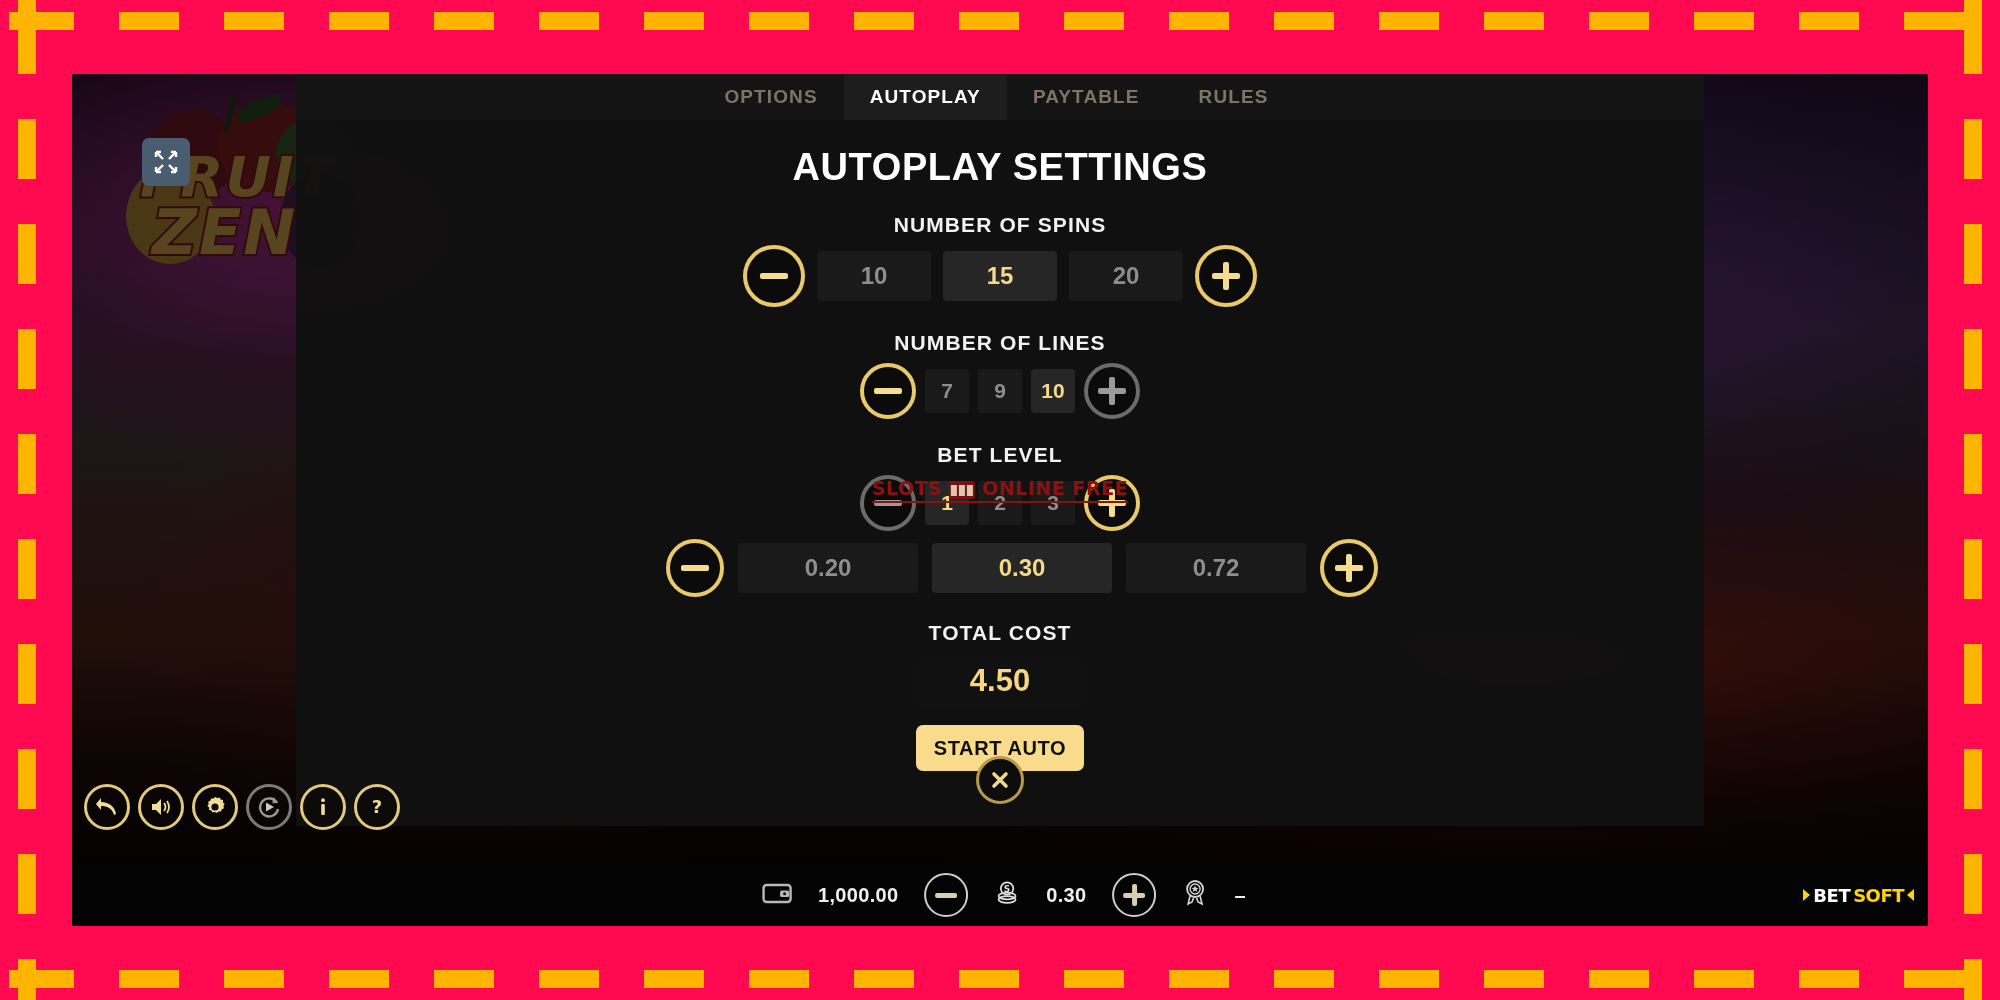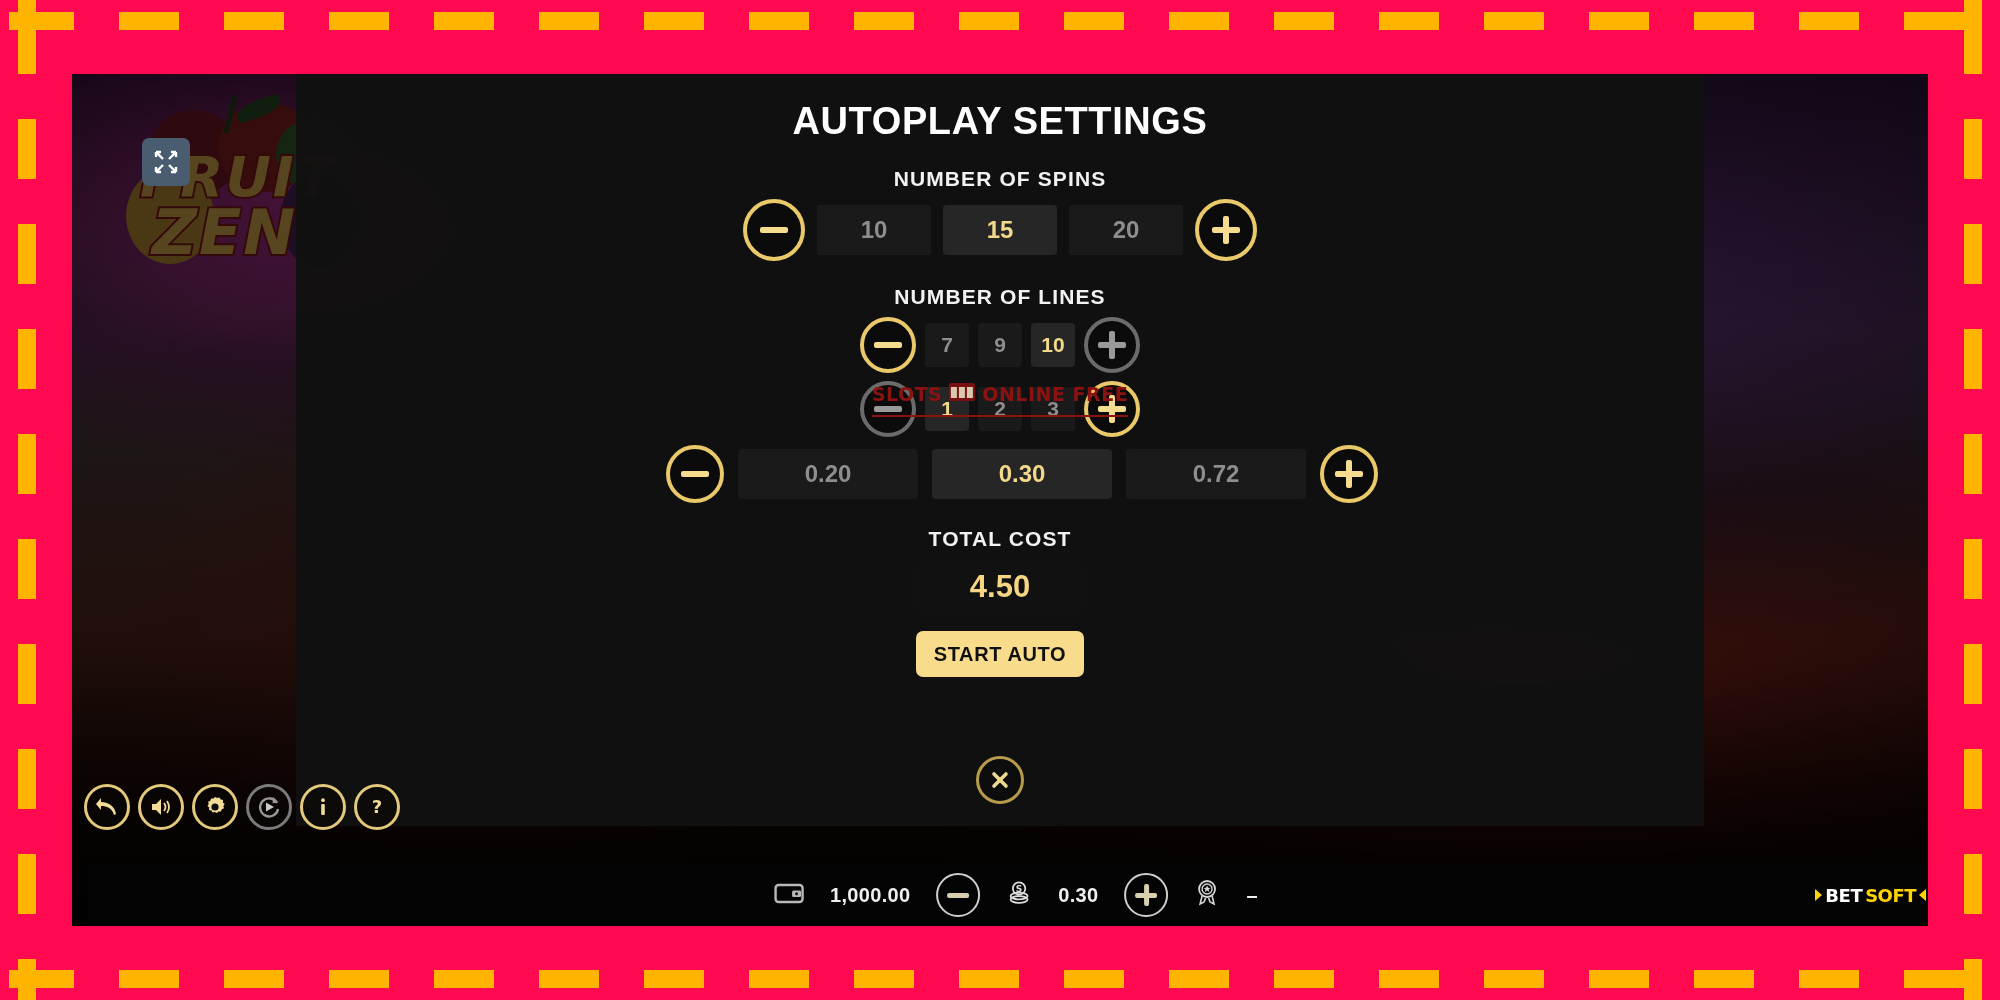--- a/index.html
+++ b/index.html
@@ -182,28 +182,28 @@
 
   
   .row-cost .opt { width: 180px; height: 50px; font-size: 24px; }
   .row-cost .circ { width: 58px; height: 58px; }
   .row-cost { gap: 14px; padding-left: 44px; }
 
   
   #watermark {
     position: absolute; left: 50%; top: 2px;
     transform: translateX(-50%);
-    display: flex; align-items: flex-start; gap: 7px;
+    display: flex; align-items: flex-end; gap: 7px;
     font-family: "DejaVu Sans", sans-serif;
     font-weight: bold; font-size: 19px; letter-spacing: .5px;
     color: #8c1111;
     white-space: nowrap; pointer-events: none;
     z-index: 3;
     border-bottom: 2px solid #8c1111;
-    padding-bottom: 10px;
+    padding-bottom: 2px;
   }
   #wm-icon {
     width: 26px; height: 18px; background: #7a1010;
     display:flex; align-items:center; justify-content:center; gap:2px;
     border-radius:2px;
   }
   #wm-icon i { display:block; width:6px; height:11px; background:#d9c9b0; }
 
   
   #total-box {
@@ -238,21 +238,21 @@
   .tool {
     width: 46px; height: 46px; border-radius: 50%;
     border: 3px solid #e3c97c; background: rgba(10,8,6,.55);
     display: flex; align-items: center; justify-content: center;
     cursor: pointer;
   }
   .tool.dim { border-color: #7b7b7b; background: rgba(10,8,6,.45); }
 
   
   #bottom-bar {
-    position: absolute; left: 16px; bottom: 0;
+    position: absolute; left: 4px; bottom: 0;
     width: 1856px; height: 62px;
     background: #040404;
     display: flex; align-items: center;
     z-index: 6;
   }
   #bb-center {
     position: absolute; left: 50%; transform: translateX(-50%);
     display: flex; align-items: center; gap: 26px;
   }
   .bb-text { color: #efefef; font-size: 20px; font-weight: bold; letter-spacing: .3px; }
@@ -310,20 +310,26 @@
         <path d="M3 3 L3 8 M3 3 L8 3 M3 3 L10 10" stroke="#fff" stroke-width="2.4" fill="none"></path>
         <path d="M23 3 L18 3 M23 3 L23 8 M23 3 L16 10" stroke="#fff" stroke-width="2.4" fill="none"></path>
         <path d="M3 23 L8 23 M3 23 L3 18 M3 23 L10 16" stroke="#fff" stroke-width="2.4" fill="none"></path>
         <path d="M23 23 L18 23 M23 23 L23 18 M23 23 L16 16" stroke="#fff" stroke-width="2.4" fill="none"></path>
       </svg>
     </div>
   </div>
 
   <div id="panel">
 
+    <div id="tabs">
+      <div class="tab">OPTIONS</div>
+      <div class="tab active">AUTOPLAY</div>
+      <div class="tab">PAYTABLE</div>
+      <div class="tab">RULES</div>
+    </div>
 
     <div id="panel-body">
 
       <div id="panel-title">AUTOPLAY SETTINGS</div>
 
       <div class="field-label">NUMBER OF SPINS</div>
       <div class="stepper-row row-spins">
         <div class="circ">
             <span class="bar-h"></span>
           </div>
@@ -343,20 +349,21 @@
           </div>
         <div class="opt">7</div>
         <div class="opt">9</div>
         <div class="opt selected">10</div>
         <div class="circ disabled">
             <span class="bar-h"></span>
             <span class="bar-v"></span>
           </div>
       </div>
 
+      <div class="field-label">BET LEVEL</div>
       <div class="stepper-row row-bet">
         <div id="watermark">
           <span>SLOTS</span>
           <span id="wm-icon">
               <i></i>
               <i></i>
               <i></i>
             </span>
           <span>ONLINE FREE</span>
         </div>

